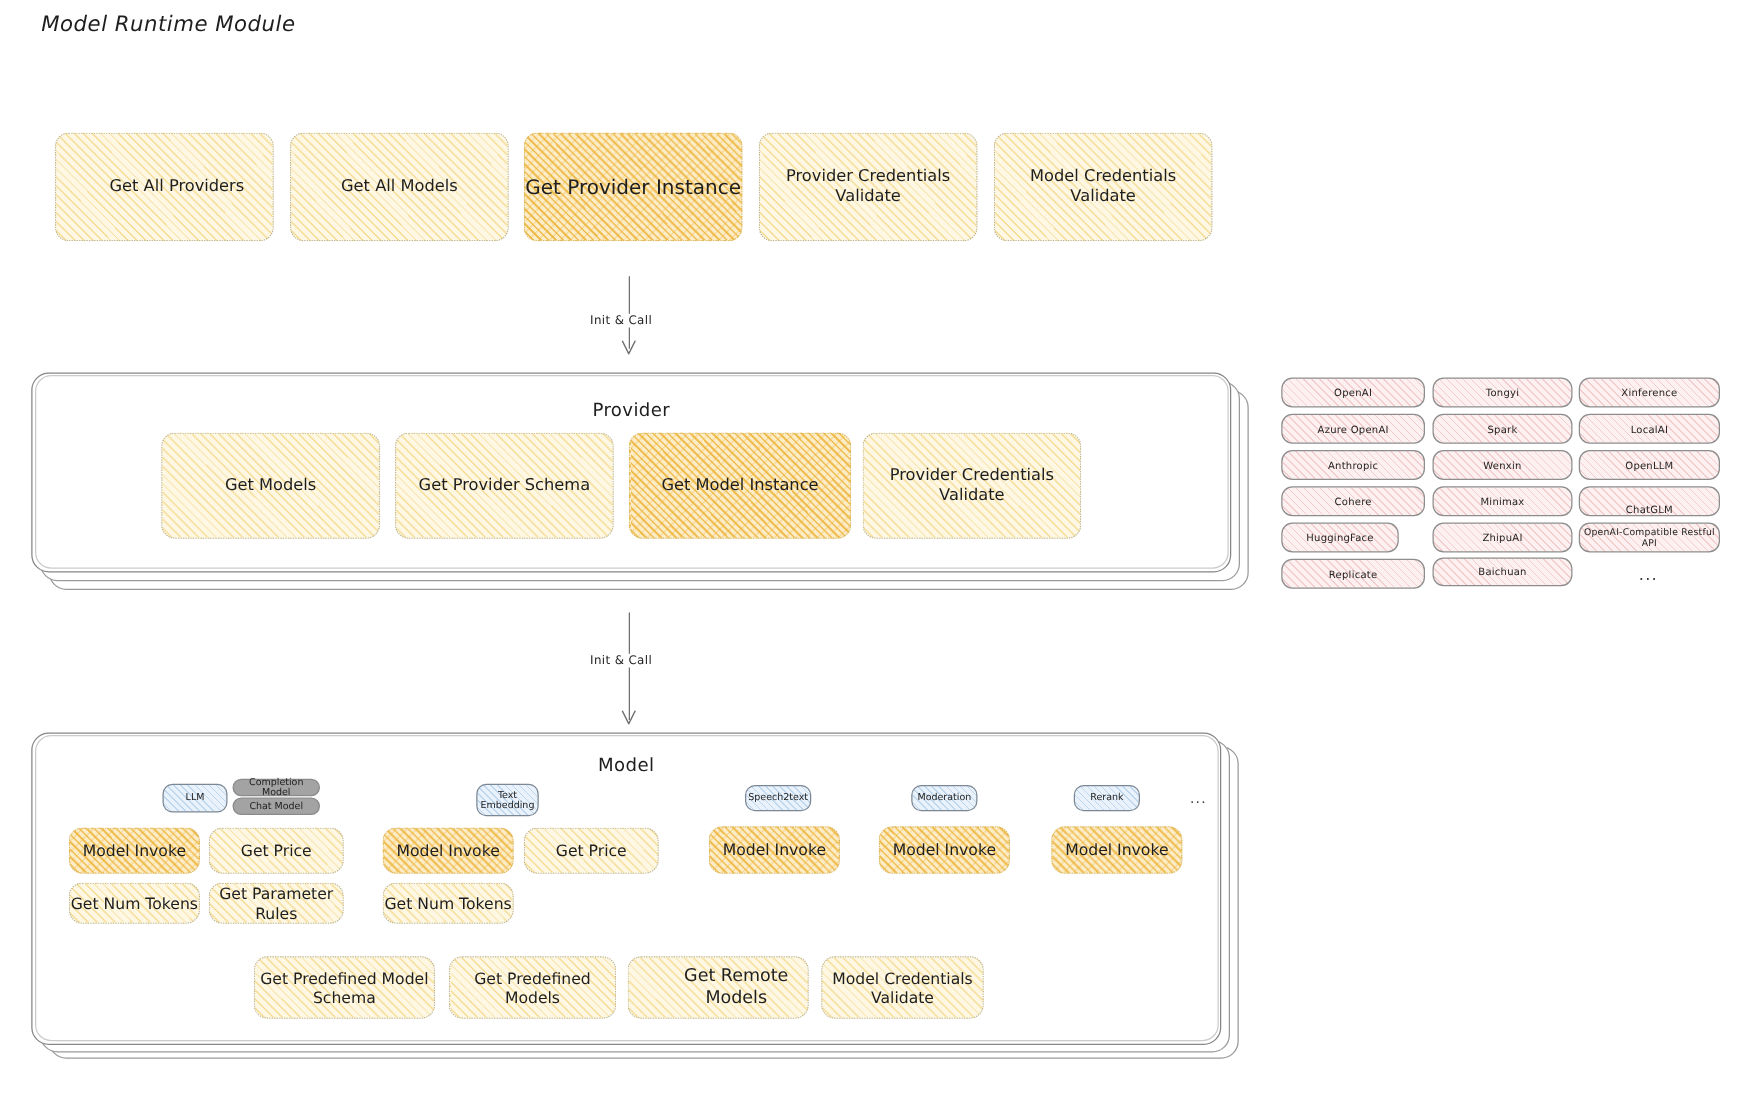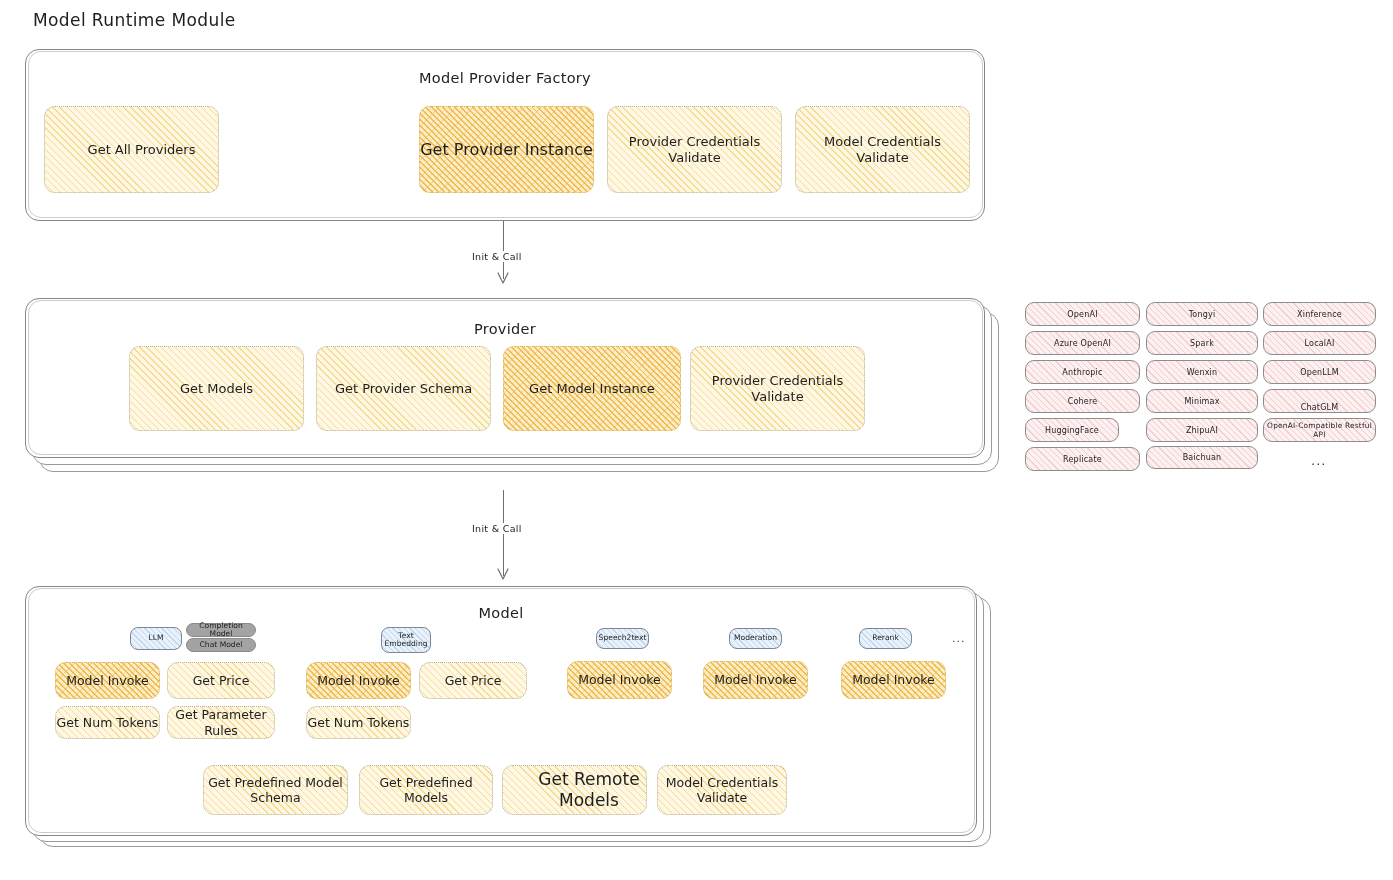--- a/index.html
+++ b/index.html
@@ -23,20 +23,21 @@
 
   
   .page-title {
     position: absolute;
     left: 33px;
     top: 10px;
     font-size: 17px;
     letter-spacing: 0.4px;
     color: #1e1e1e;
     white-space: nowrap;
+    font-style: italic;
   }
 
   
   .rough-box {
     position: absolute;
     border: 1.3px solid #868686;
     border-radius: 14px;
     background: #ffffff;
     box-sizing: border-box;
   }
@@ -184,26 +185,26 @@
 
   .n-txt { pointer-events: none; }
 </style>
 </head>
 <body>
 
 <div id="canvas">
 
   <div class="page-title">Model Runtime Module</div>
 
-  <div class="rough-box" style="left:25px; top:49px; width:960px; height:172px;">
-    <div class="container-title" style="top:20px;">Model Provider Factory</div>
-  </div>
 
   <div class="node" style="left:44px; top:106px; width:175px; height:87px; font-size:13px;padding-left:20px;">
     <span class="n-txt">Get All Providers</span>
+  </div>
+  <div class="node" style="left:232px; top:106px; width:175px; height:87px; font-size:13px;">
+    <span class="n-txt">Get All Models</span>
   </div>
   <div class="node hi" style="left:419px; top:106px; width:175px; height:87px; font-size:16px;">
     <span class="n-txt">Get Provider Instance</span>
   </div>
   <div class="node" style="left:607px; top:106px; width:175px; height:87px; font-size:13px;">
     <span class="n-txt">Provider Credentials Validate</span>
   </div>
   <div class="node" style="left:795px; top:106px; width:175px; height:87px; font-size:13px;">
     <span class="n-txt">Model Credentials Validate</span>
   </div>
@@ -358,20 +359,20 @@
   </div>
 
   <div class="ellipsis-txt" style="left:952px; top:632px; font-size:11px;">...</div>
 
   <div class="node" style="left:359px; top:765px; width:134px; height:50px; font-size:12.5px;">
     <span class="n-txt">Get Predefined Models</span>
   </div>
   <div class="node" style="left:203px; top:765px; width:145px; height:50px; font-size:12.5px;">
     <span class="n-txt">Get Predefined Model Schema</span>
   </div>
-  <div class="node" style="left:502px; top:765px; width:145px; height:50px; font-size:17px;padding-left:29px;">
+  <div class="node" style="left:502px; top:765px; width:145px; height:50px; font-size:14px;padding-left:29px;">
     <span class="n-txt">Get Remote Models</span>
   </div>
   <div class="node" style="left:657px; top:765px; width:130px; height:50px; font-size:12.5px;">
     <span class="n-txt">Model Credentials Validate</span>
   </div>
 
 </div>
 
 </body></html>

